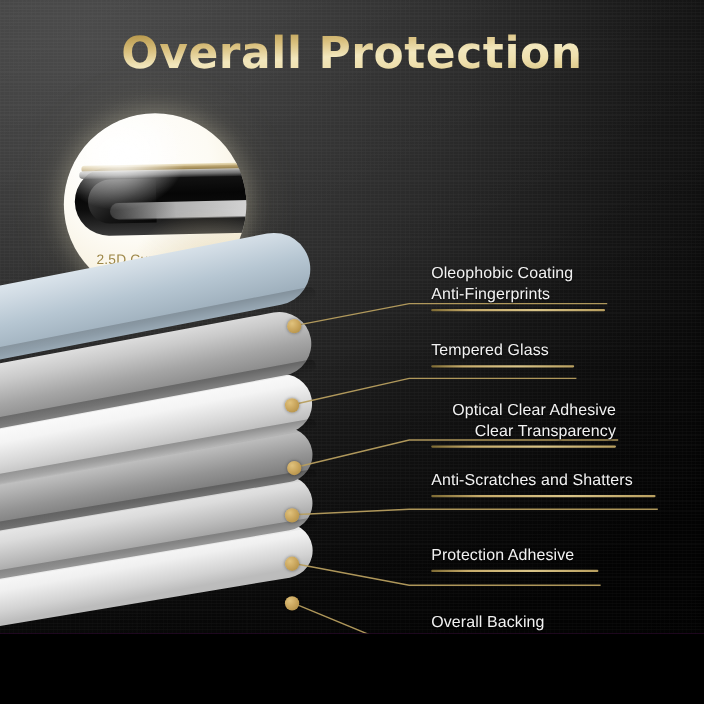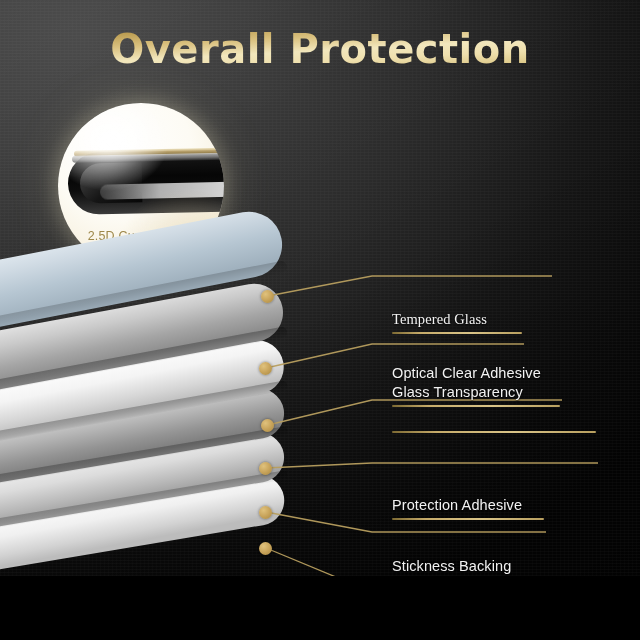--- a/index.html
+++ b/index.html
@@ -300,39 +300,45 @@
     </g>
   </svg>
 
   <div class="dot" style="left:261px;top:290px;"></div>
   <div class="dot" style="left:259px;top:362px;"></div>
   <div class="dot" style="left:261px;top:419px;"></div>
   <div class="dot" style="left:259px;top:462px;"></div>
   <div class="dot" style="left:259px;top:506px;"></div>
   <div class="dot" style="left:259px;top:542px;"></div>
 
-
-  <div class="callout" style="top:310px;font-family:Liberation Serif, serif;">
+  <div class="callout" style="top:240px;">
+    <div class="ctext">Oleophobic Coating</div>
+    <div class="ctext">Anti-Fingerprints</div>
+    <div class="cunderline" style="width: 158px;"></div>
+  </div>
+
+  <div class="callout" style="top:310px;">
     <div class="ctext">Tempered Glass</div>
     <div class="cunderline" style="width: 130px;"></div>
   </div>
 
-  <div class="callout" style="top:364px;">
+  <div class="callout" style="top:364px;text-align:right;">
     <div class="ctext">Optical Clear Adhesive</div>
-    <div class="ctext">Glass Transparency</div>
+    <div class="ctext">Clear Transparency</div>
     <div class="cunderline" style="width: 168px;"></div>
   </div>
 
   <div class="callout" style="top:428px;">
+    <div class="ctext">Anti-Scratches and Shatters</div>
     <div class="cunderline" style="width: 204px;"></div>
   </div>
 
   <div class="callout" style="top:496px;">
     <div class="ctext">Protection Adhesive</div>
     <div class="cunderline" style="width: 152px;"></div>
   </div>
 
   <div class="callout" style="top:557px;">
-    <div class="ctext">Stickness Backing</div>
+    <div class="ctext">Overall Backing</div>
     <div class="cunderline" style="width: 150px;"></div>
   </div>
 
 </div>
 
 </body></html>

